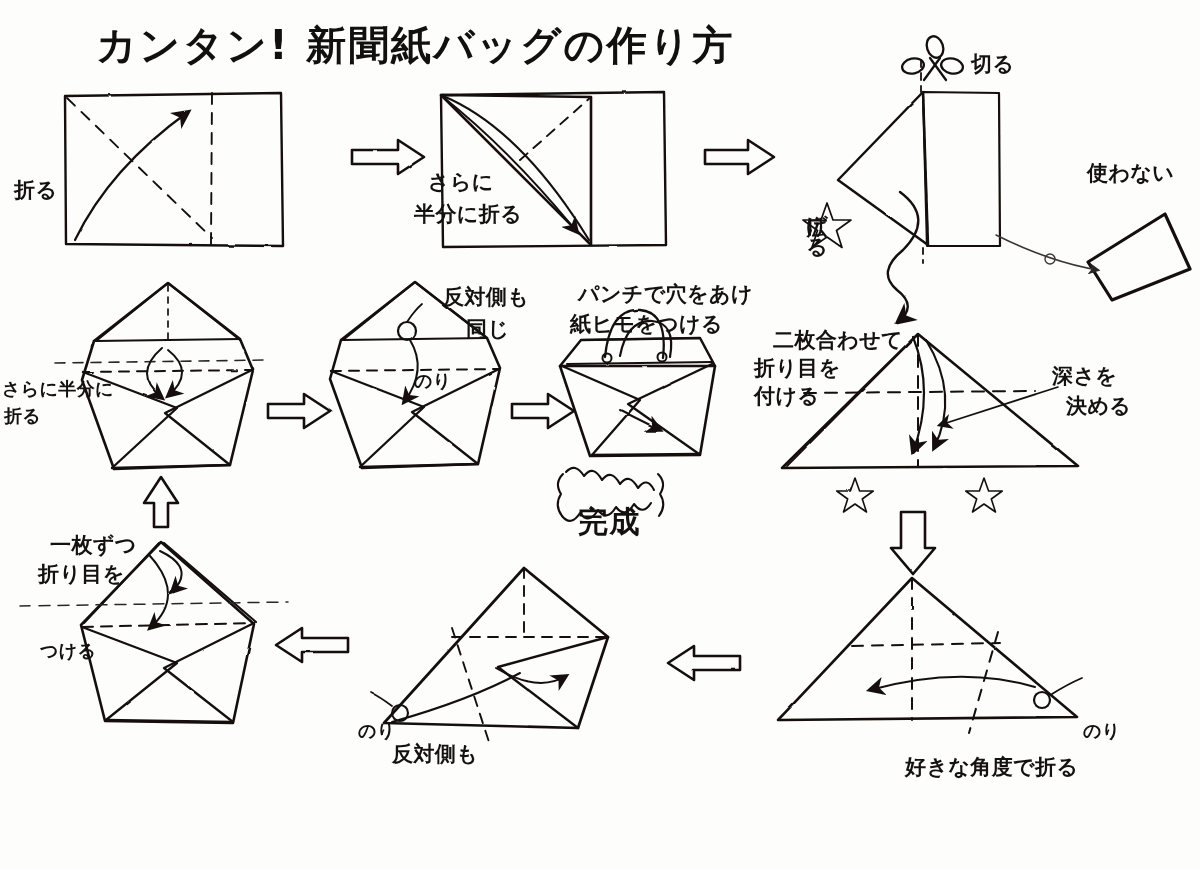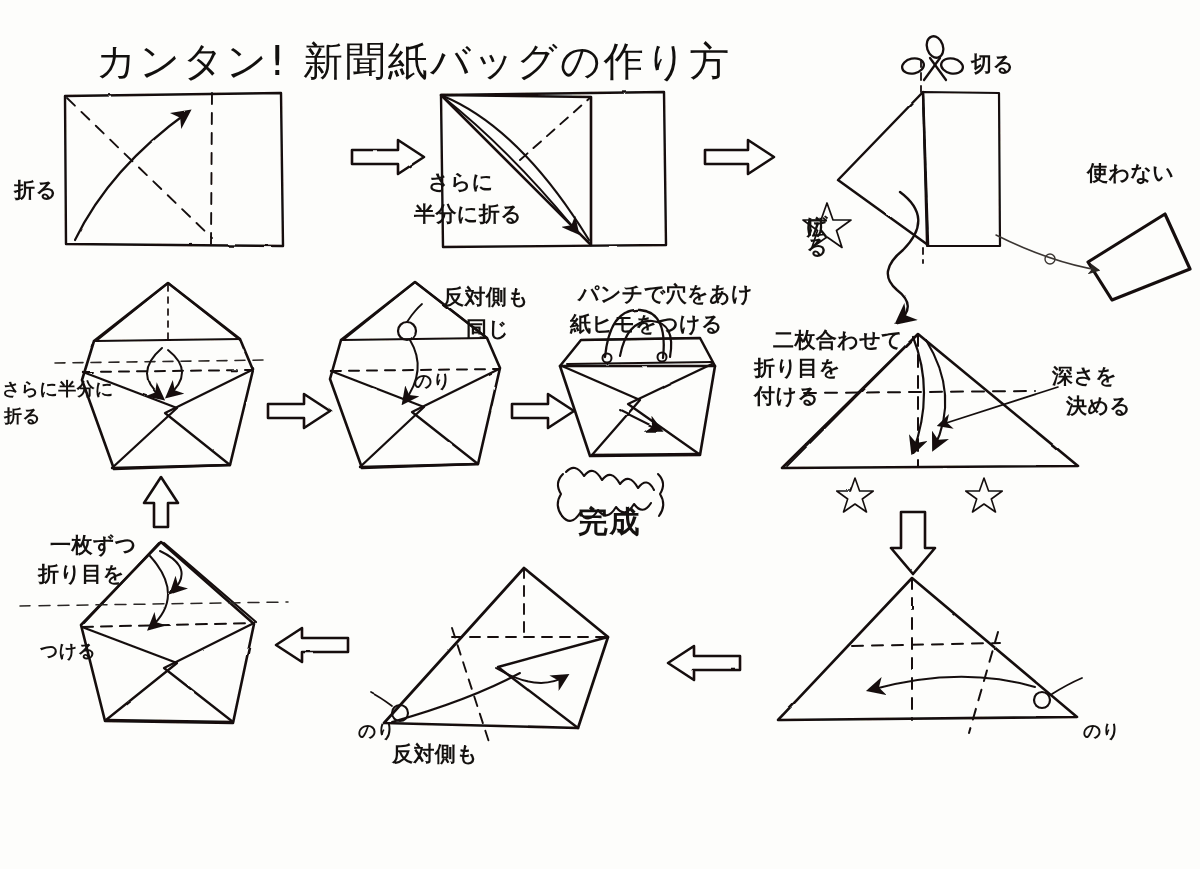--- a/index.html
+++ b/index.html
@@ -27,23 +27,22 @@
     font-family: "DejaVu Sans", "Liberation Sans", sans-serif;
     font-weight: 700;
     line-height: 1.18;
     white-space: pre;
     letter-spacing: 0.02em;
     transform-origin: left top;
   }
   .title {
     font-size: 40px;
     letter-spacing: 0.06em;
-    font-weight: 400;
+    font-weight: 700;
     color: #12100e;
-    margin-top: 16px;
   }
   .lbl   { font-size: 21px; }
   .lbl-s { font-size: 18px; margin-top: 48px; }
   .vert {
     writing-mode: vertical-rl;
     text-orientation: upright;
     line-height: 1.05;
   }
   .done {
     font-size: 30px;
@@ -260,20 +259,21 @@
 
   <div class="hw lbl vert" style="left:806px; top:198px; height:120px;">広げる</div>
 
   <div class="hw lbl" style="left:754px; top:328px;margin-left:19px;">二枚合わせて</div>
   <div class="hw lbl" style="left:754px; top:356px;">折り目を</div>
   <div class="hw lbl" style="left:754px; top:384px;">付ける</div>
 
   <div class="hw lbl" style="left:1052px; top:364px;">深さを</div>
   <div class="hw lbl" style="left:1066px; top:394px;">決める</div>
 
+  <div class="hw lbl" style="left:905px; top:755px;">好きな角度で折る</div>
 
   <div class="hw lbl-s" style="left:1083px; top:672px;">のり</div>
 
   <div class="hw lbl-s" style="left:358px; top:672px;">のり</div>
   <div class="hw lbl" style="left:392px; top:742px;">反対側も</div>
 
   <div class="hw lbl" style="left:50px; top:533px;">一枚ずつ</div>
   <div class="hw lbl" style="left:38px; top:562px;">折り目を</div>
   <div class="hw lbl-s" style="left:40px; top:592px;">つける</div>
 

